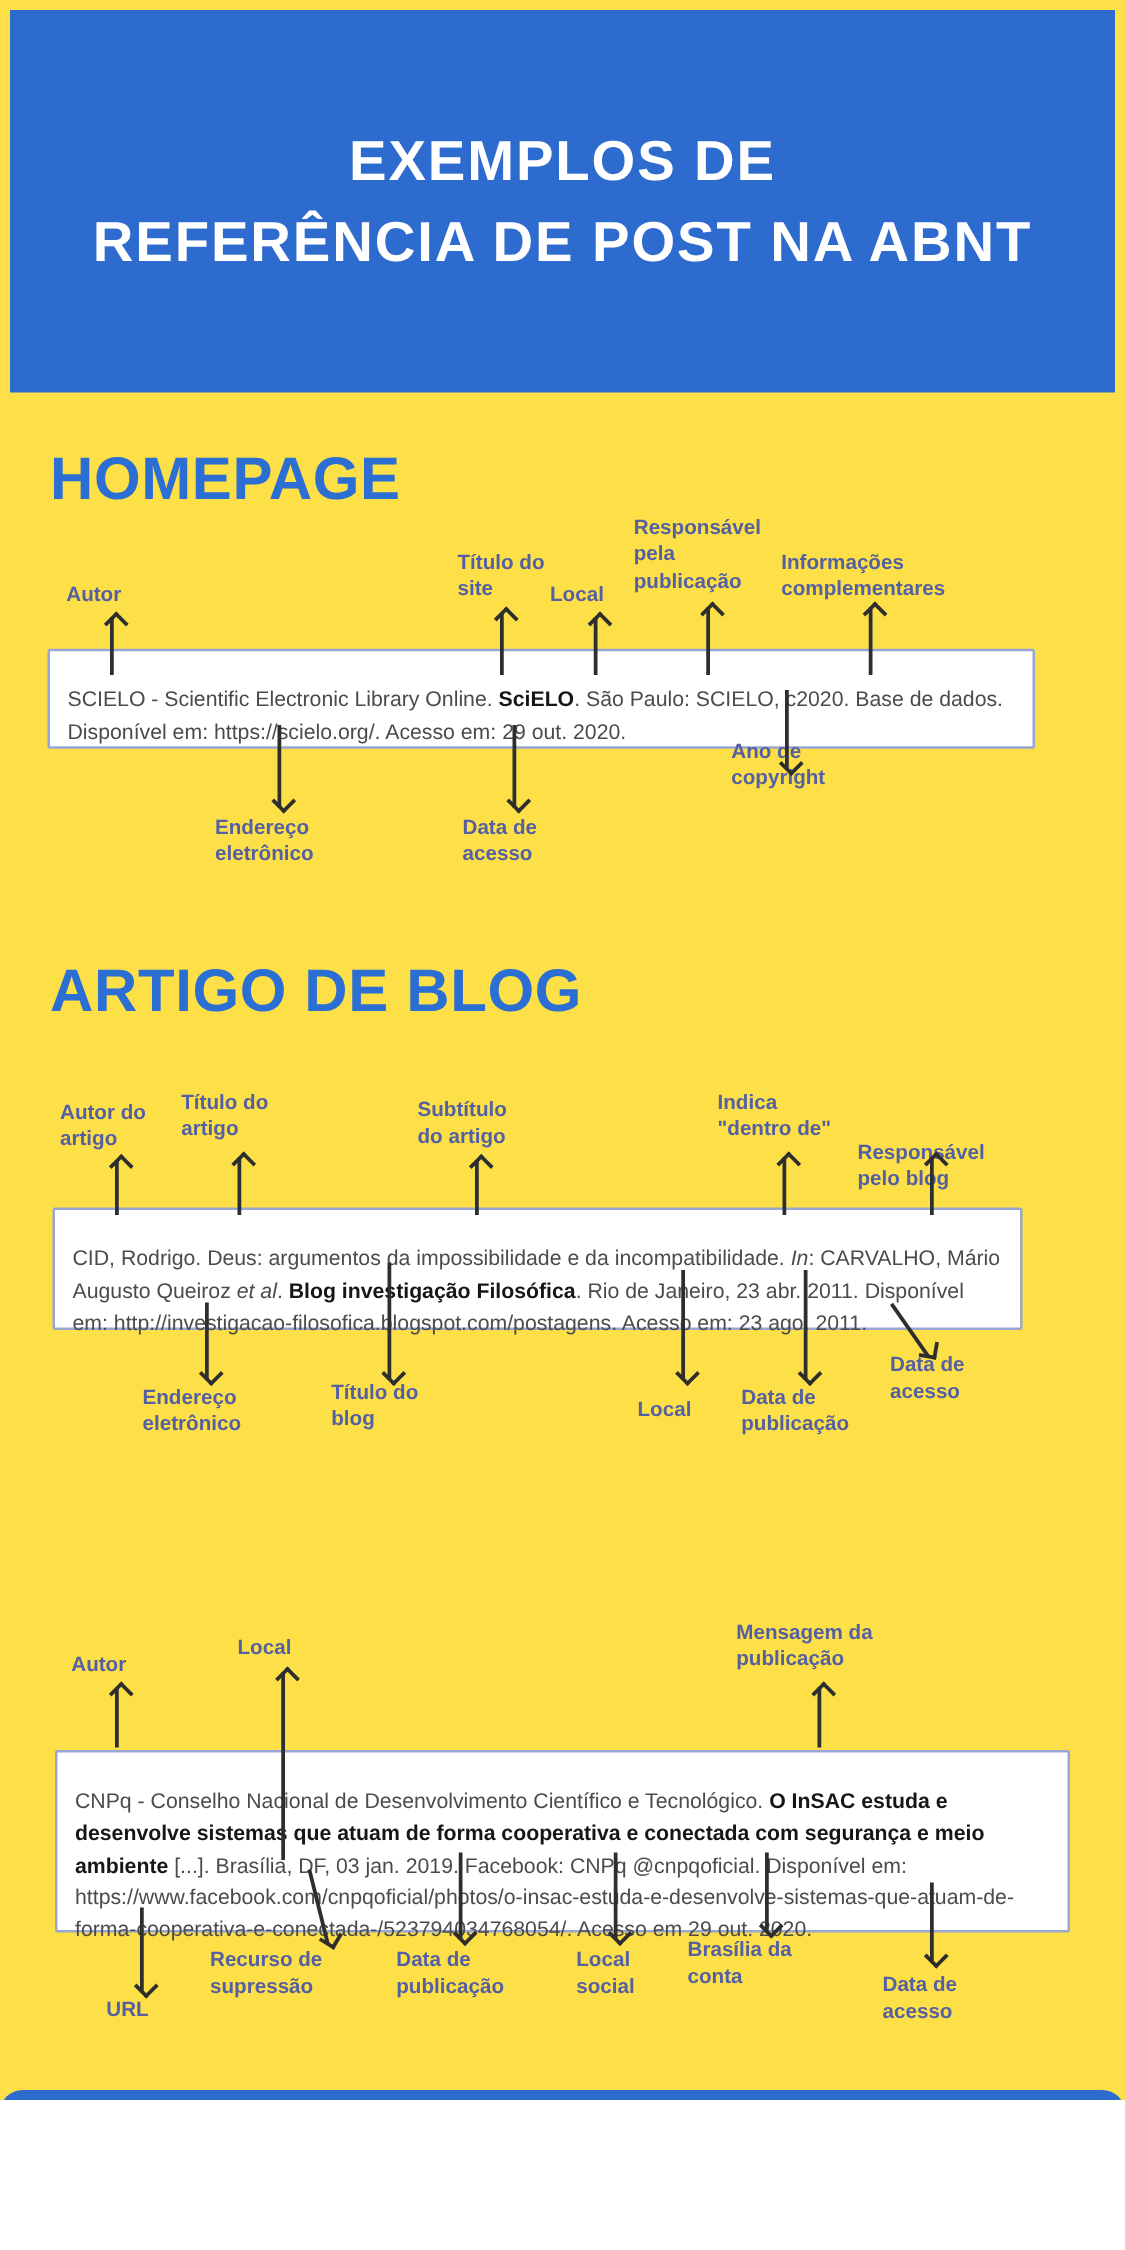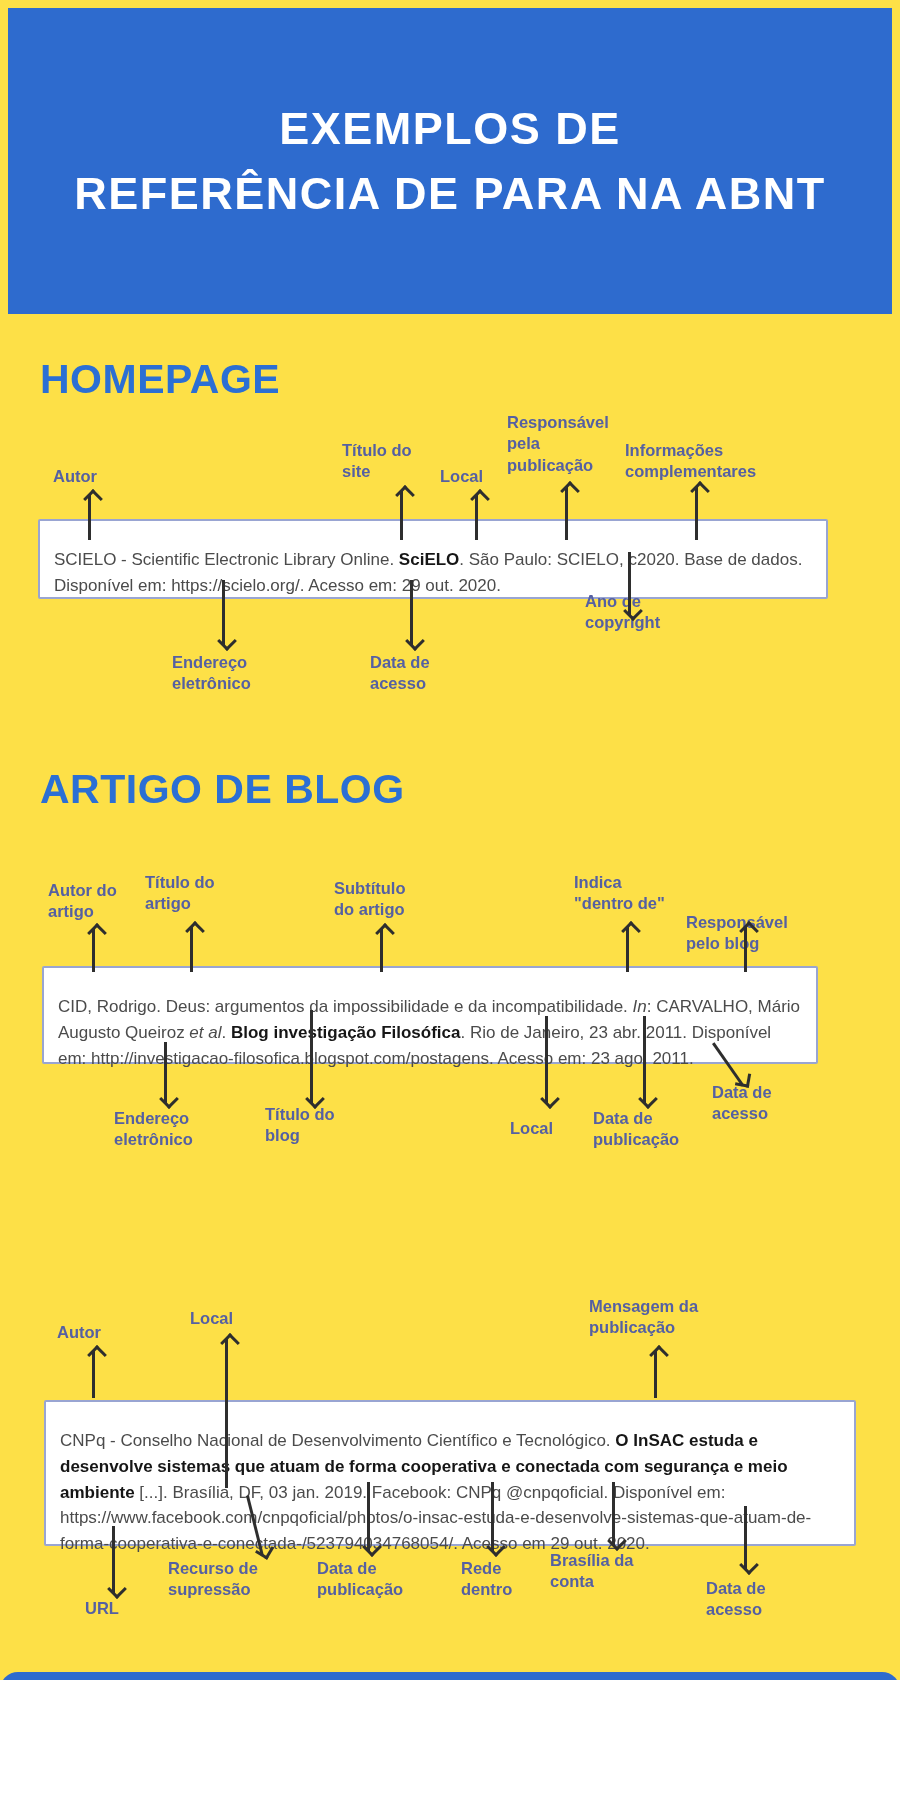--- a/index.html
+++ b/index.html
@@ -5,21 +5,21 @@
   * { margin:0; padding:0; box-sizing:border-box; }
   body { background:#ffffff; font-family:"Liberation Sans", sans-serif; }
   .page { position:relative; width:900px; height:1680px; background:#fde047; overflow:hidden; margin:0 auto; }
 
   
   .header { position:absolute; left:8px; top:8px; width:884px; height:306px; background:#2e6bce;
             display:flex; flex-direction:column; align-items:center; justify-content:center; }
   .header .t { color:#ffffff; font-weight:700; font-size:45px; letter-spacing:1.5px; line-height:1.45; text-align:center; }
 
   
-  .sec-h { position:absolute; color:#2b6fd4; font-weight:700; font-size:41px; letter-spacing:0.5px; }
+  .sec-h { position:absolute; color:#2b6fd4; font-weight:700; font-size:48px; letter-spacing:0.5px; }
 
   
   .lbl { position:absolute; color:#5560a2; font-weight:700; font-size:16.5px; line-height:1.3; }
 
   
   .refbox { position:absolute; background:#ffffff; border:2px solid #99a5d2; border-radius:2px;
             color:#4b4b4b; font-size:17px; line-height:1.52; padding:26px 14px;
             overflow-wrap:break-word; }
   .seg-bold { font-weight:700; color:#161616; }
   .seg-italic { font-style:italic; }
@@ -40,27 +40,27 @@
   .brand-para { color:#ffffff; font-weight:700; font-size:8px; letter-spacing:1px;
                 writing-mode:vertical-rl; text-orientation:upright; line-height:1; margin:0 -4px; }
 </style>
 </head>
 <body>
 
 <div class="page">
 
   <div class="header">
     <div class="t">EXEMPLOS DE</div>
-    <div class="t">REFERÊNCIA DE PARA NA ABNT</div>
+    <div class="t">REFERÊNCIA DE POST NA ABNT</div>
   </div>
 
   <div class="sec-h" style="left:40px; top:356px;">HOMEPAGE</div>
 
   <div class="lbl" style="left:53px;  top:466px; width:70px;">Autor</div>
-  <div class="lbl" style="left:342px; top:440px; width:74px;">Título do site</div>
+  <div class="lbl" style="left:366px; top:440px; width:74px;">Título do site</div>
   <div class="lbl" style="left:440px; top:466px; width:70px;">Local</div>
   <div class="lbl" style="left:507px; top:412px; width:116px;">Responsável pela publicação</div>
   <div class="lbl" style="left:625px; top:440px; width:160px;">Informações complementares</div>
 
   <div class="arr up" style="left:88px;  top:494px; height:46px;"></div>
   <div class="arr up" style="left:400px; top:490px; height:50px;"></div>
   <div class="arr up" style="left:475px; top:494px; height:46px;"></div>
   <div class="arr up" style="left:565px; top:486px; height:54px;"></div>
   <div class="arr up" style="left:695px; top:486px; height:54px;"></div>
 
@@ -116,21 +116,21 @@
   <div class="arr down" style="left:112px; top:1526px; height:68px;"></div>
   <div class="arr down" style="left:246px; top:1496px; height:62px; transform:rotate(-14deg); transform-origin:top left;"></div>
   <div class="arr down" style="left:367px; top:1482px; height:70px;"></div>
   <div class="arr down" style="left:491px; top:1482px; height:70px;"></div>
   <div class="arr down" style="left:612px; top:1482px; height:64px;"></div>
   <div class="arr down" style="left:744px; top:1506px; height:64px;"></div>
 
   <div class="lbl" style="left:85px;  top:1598px; width:60px;">URL</div>
   <div class="lbl" style="left:168px; top:1558px; width:120px;">Recurso de supressão</div>
   <div class="lbl" style="left:317px; top:1558px; width:100px;">Data de publicação</div>
-  <div class="lbl" style="left:461px; top:1558px; width:60px;">Rede dentro</div>
+  <div class="lbl" style="left:461px; top:1558px; width:60px;">Local social</div>
   <div class="lbl" style="left:550px; top:1550px; width:95px;">Brasília da conta</div>
   <div class="lbl" style="left:706px; top:1578px; width:80px;">Data de acesso</div>
 
   <div class="footer">
     <div class="cap-badge">
       <span>
         <svg width="40" height="40" viewBox="0 0 48 48">
           <g fill="none" stroke="#ffffff" stroke-width="2.4" stroke-linejoin="round" stroke-linecap="round">
             <path d="M5 20 L24 12 L43 20 L24 28 Z"></path>
             <path d="M13 24.5 V32 Q24 38.5 35 32 V24.5"></path>

